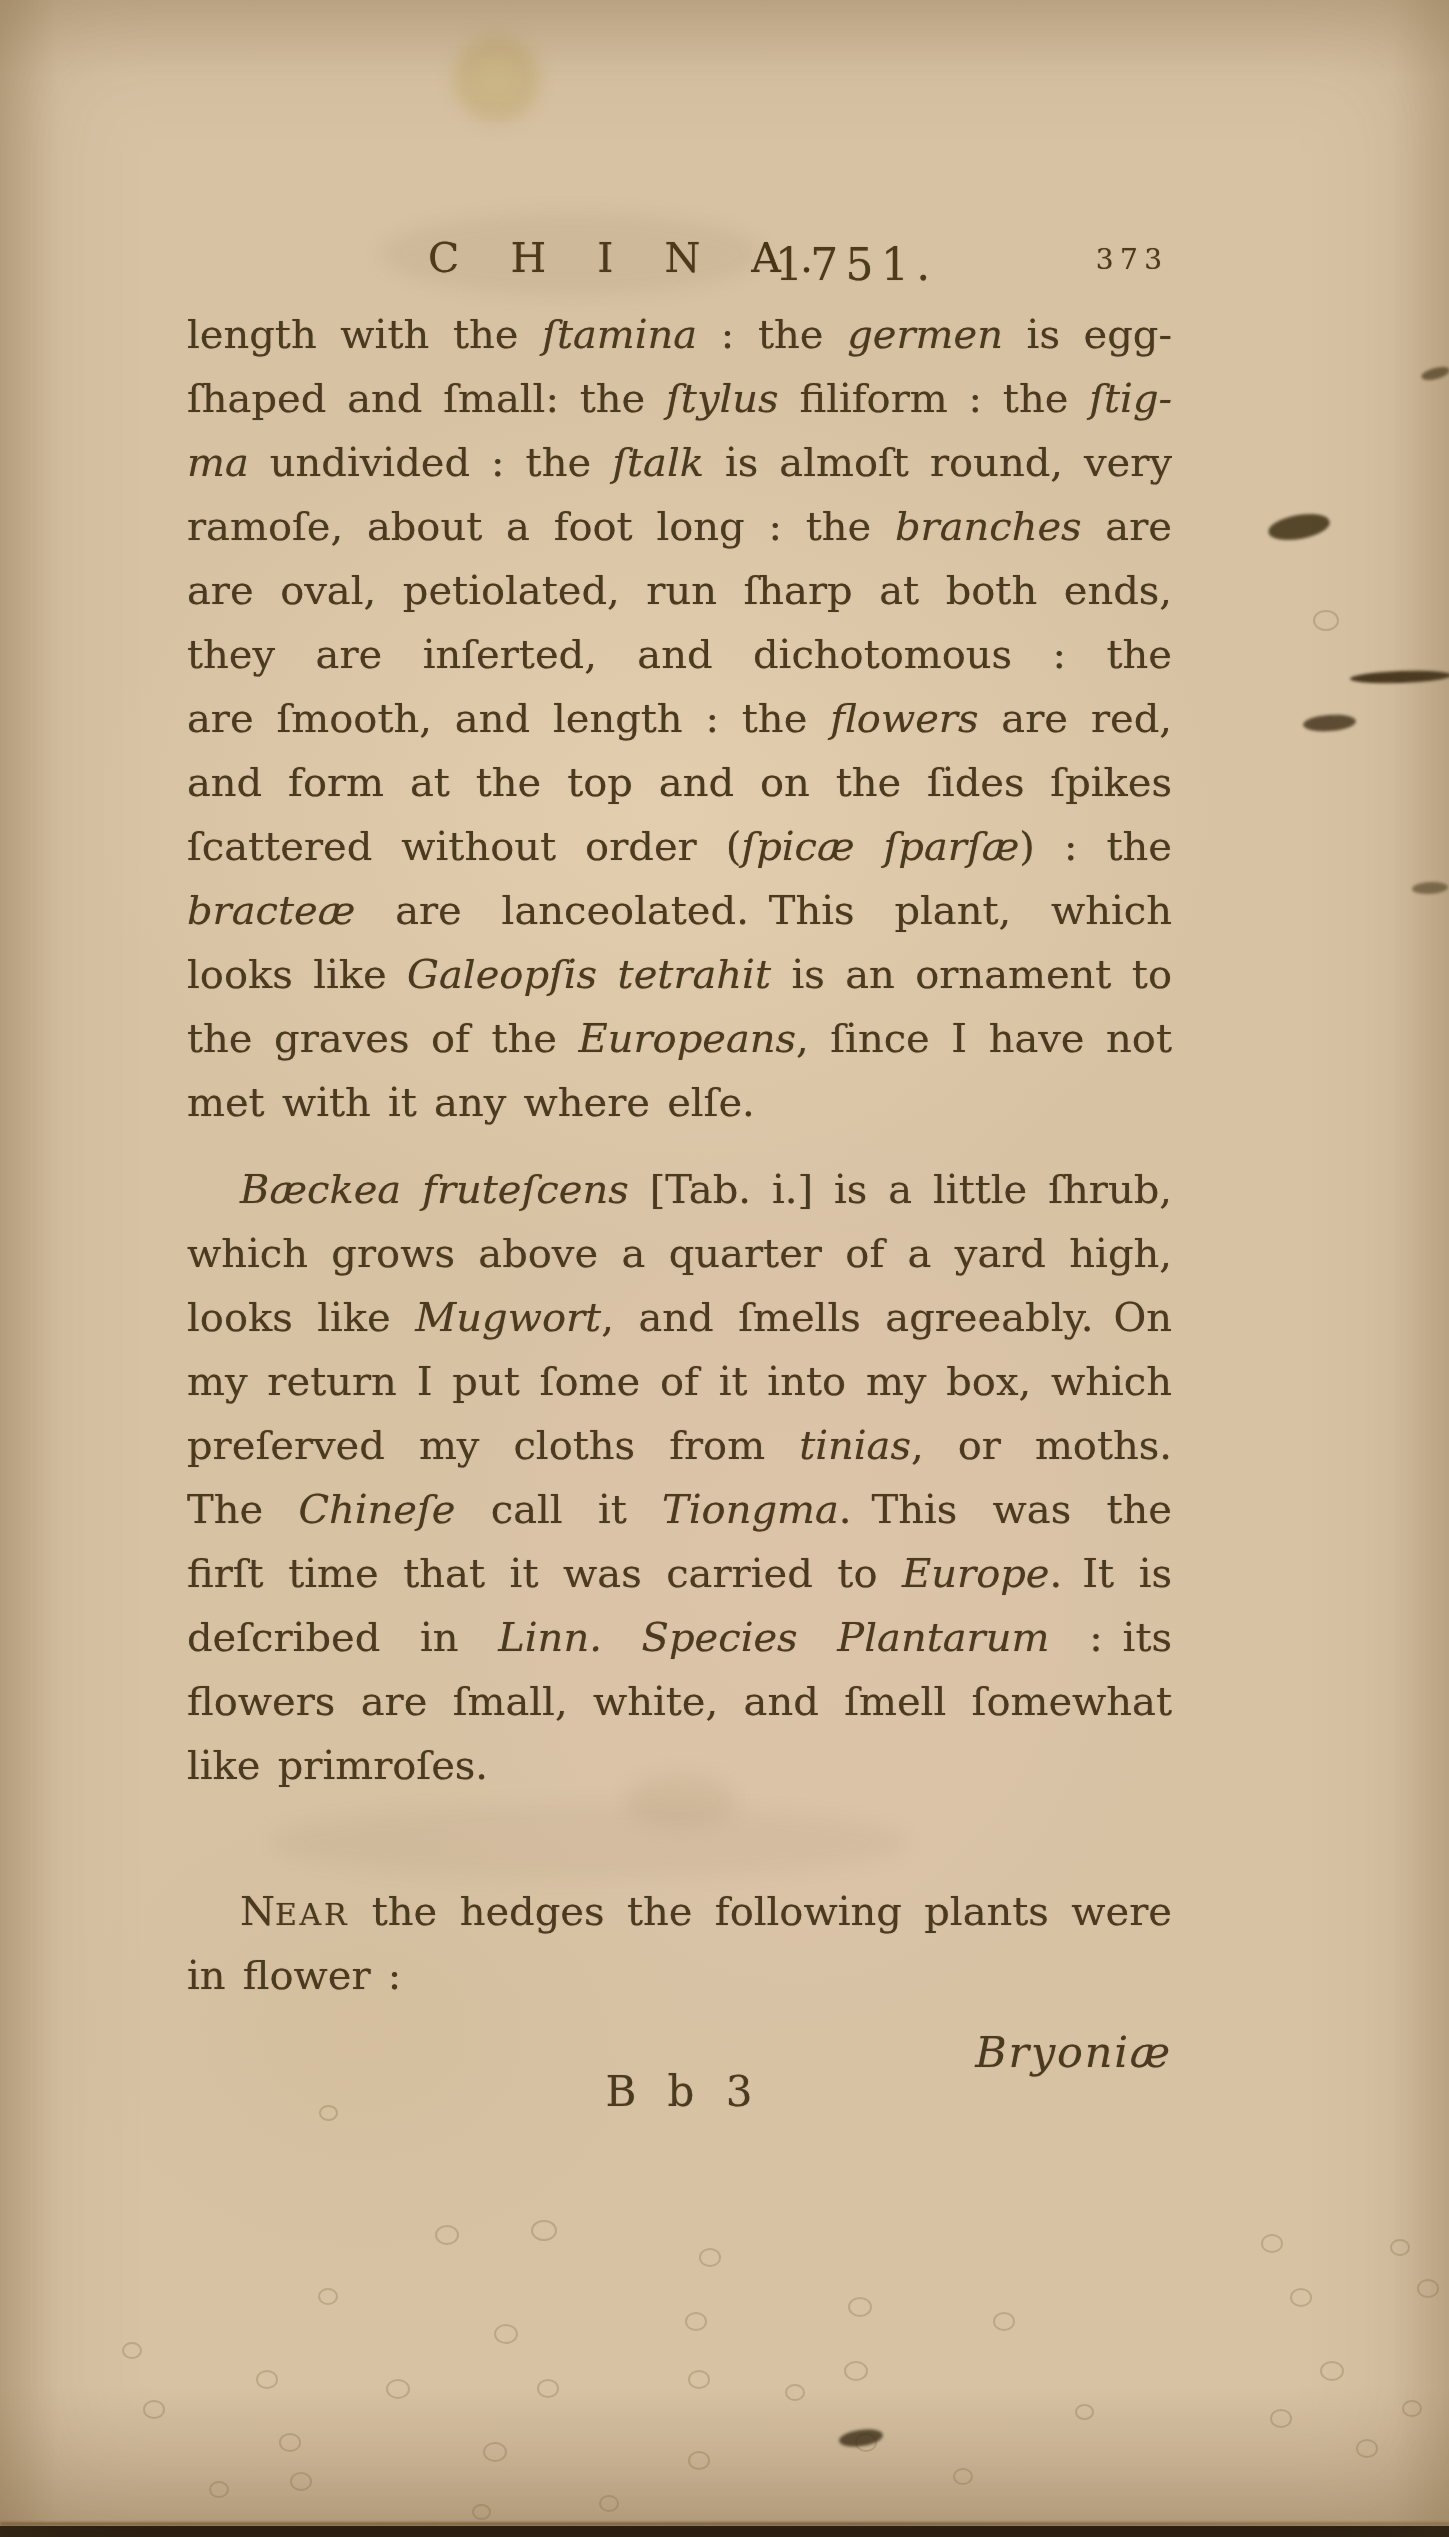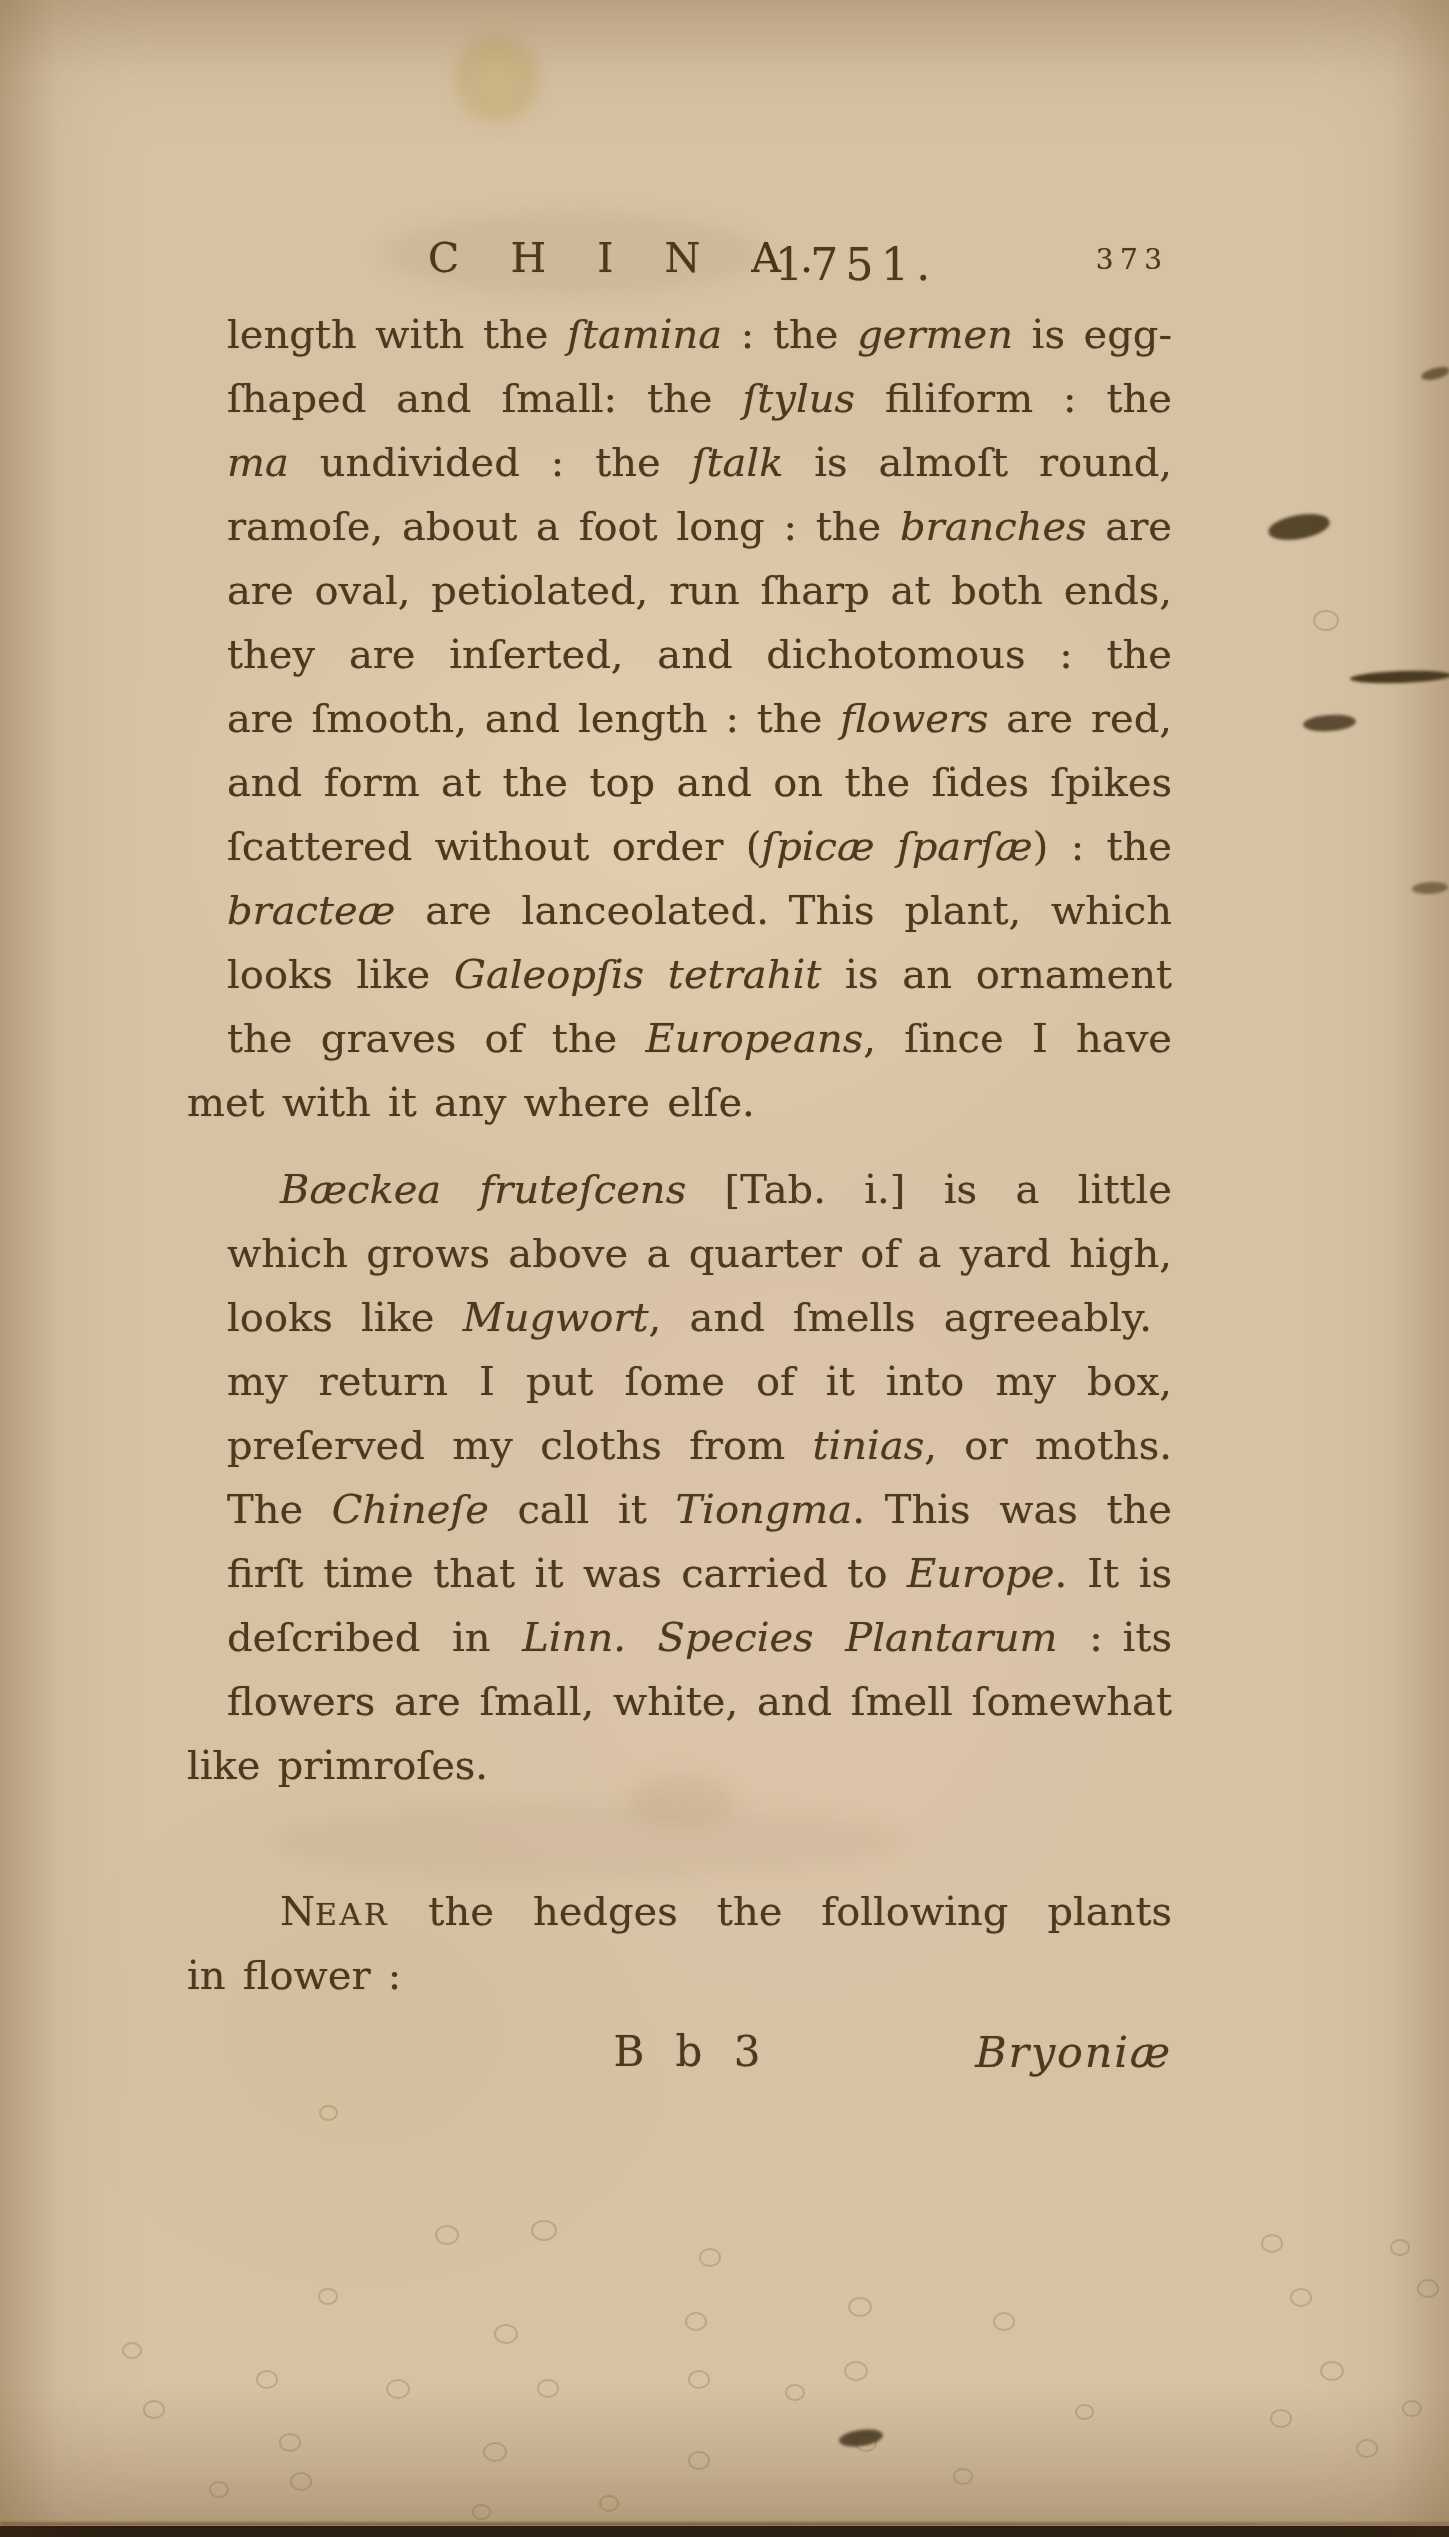--- a/index.html
+++ b/index.html
@@ -30,29 +30,29 @@
   .pageno{position:absolute;right:3.6px;top:9px;font-size:28px;letter-spacing:6.4px;color:#4e3b1d;
     text-shadow:0 0 0.9px rgba(78,59,29,.55);}
   
   .text-block{position:absolute;left:187px;top:302px;width:985px;font-size:40px;line-height:64px;
     word-spacing:4.5px;
     text-shadow:0 0 0.9px rgba(76,58,32,.55);}
   .para{margin:0;}
   .para.p2{margin-top:23px;}
   .para.p3{margin-top:82px;}
   .line{height:64px;overflow:hidden;}
-  .line.just{text-align:justify;text-align-last:justify;margin-left:40px;}
+  .line.just{text-align:justify;text-align-last:justify;}
   .line.end{text-align:left;}
   .para.indent .line:first-child{padding-left:53px;}
   .it{font-style:italic;}
   .sc{font-size:30px;letter-spacing:2.7px;}
   
   .sigline{position:absolute;left:187px;top:2020px;width:985px;height:64px;font-size:42px;line-height:64px;
     text-shadow:0 0 0.9px rgba(76,58,32,.5);}
-  .sig{position:absolute;left:12px;width:100%;text-align:center;letter-spacing:9px;}
+  .sig{position:absolute;left:4px;width:100%;text-align:center;letter-spacing:9px;margin-top:40px;}
   .catchword{position:absolute;right:0;font-style:italic;font-size:43px;letter-spacing:1.8px;}
   
   .ring{position:absolute;border:2.3px solid rgba(122,110,58,.30);border-radius:50%;
     pointer-events:none;}
   .stain{position:absolute;border-radius:50%;filter:blur(1.4px);pointer-events:none;}
   .blotch{position:absolute;border-radius:50%;filter:blur(9px);pointer-events:none;}
   .bottom-edge{position:absolute;left:0;bottom:0;width:100%;height:11.8px;background:#20160d;}
   .bottom-line{position:absolute;left:0;bottom:11.8px;width:100%;height:4.5px;
     background:linear-gradient(90deg, rgba(134,104,66,.9), rgba(110,84,52,.75) 60%, rgba(134,104,66,.6));
     filter:blur(0.9px);}

